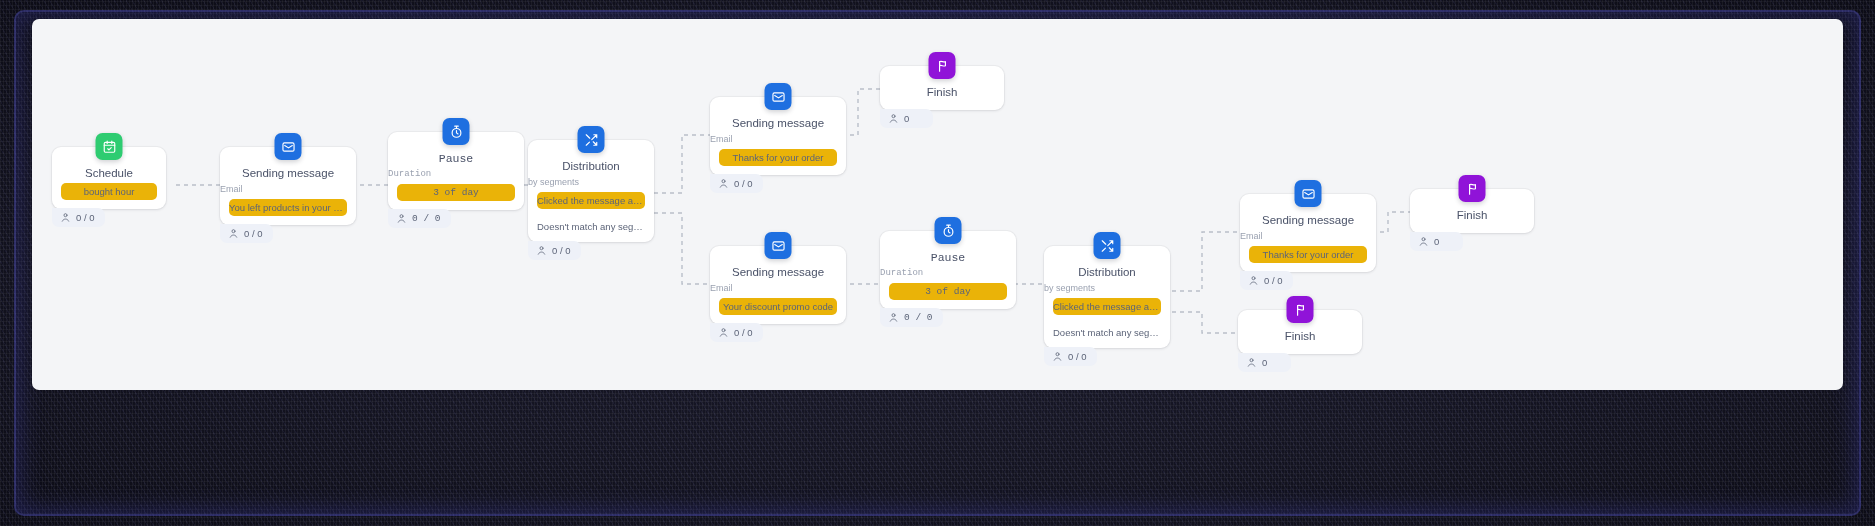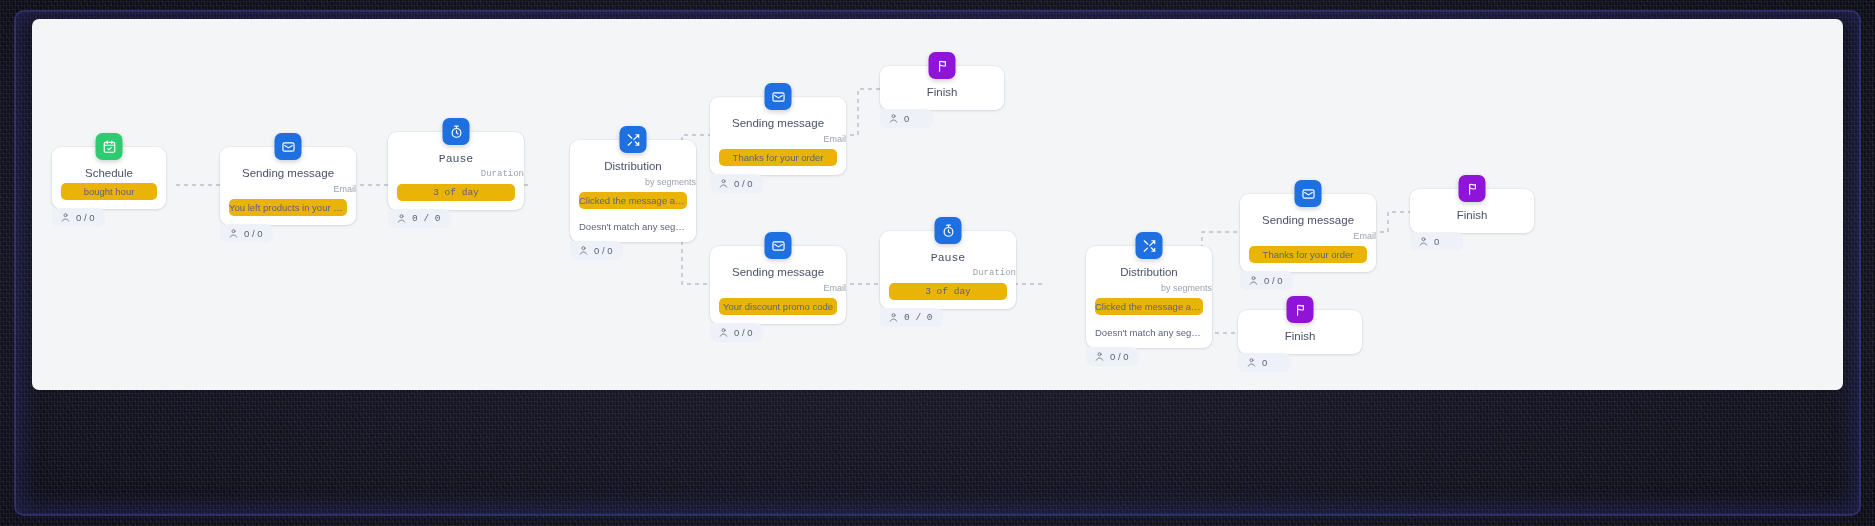--- a/index.html
+++ b/index.html
@@ -91,21 +91,21 @@
   .icon-purple { background: #9013d8; }
 
   .node-title {
     text-align: center;
     font-size: 11.5px;
     color: #4a5268;
     line-height: 15px;
     padding: 0 10px 2px;
   }
   .node-sub {
-    text-align: right;
+    text-align: left;
     font-size: 9px;
     color: #9aa1b0;
     line-height: 12px;
     padding-bottom: 4px;
   }
 
   .node-field {
     margin: 0 9px 9px;
     background: #eab308;
     border-radius: 5px;
@@ -139,21 +139,21 @@
     padding: 0 10px 0 8px;
     font-size: 9.5px;
     color: #5c6478;
   }
   .node-badge svg { display: block; flex: none; }
 
   
   .w-schedule { width: 114px; }
   .w-message  { width: 136px; }
   .w-pause    { width: 136px; font-family: Liberation Mono, monospace; }
-  .w-dist     { width: 126px; margin-left: 42px; }
+  .w-dist     { width: 126px; }
   .w-finish   { width: 124px; }
 </style>
 </head>
 <body>
 
 <div id="page-frame">
   <div id="noise-band"></div>
   <div id="glow-edge"></div>
 </div>
 

